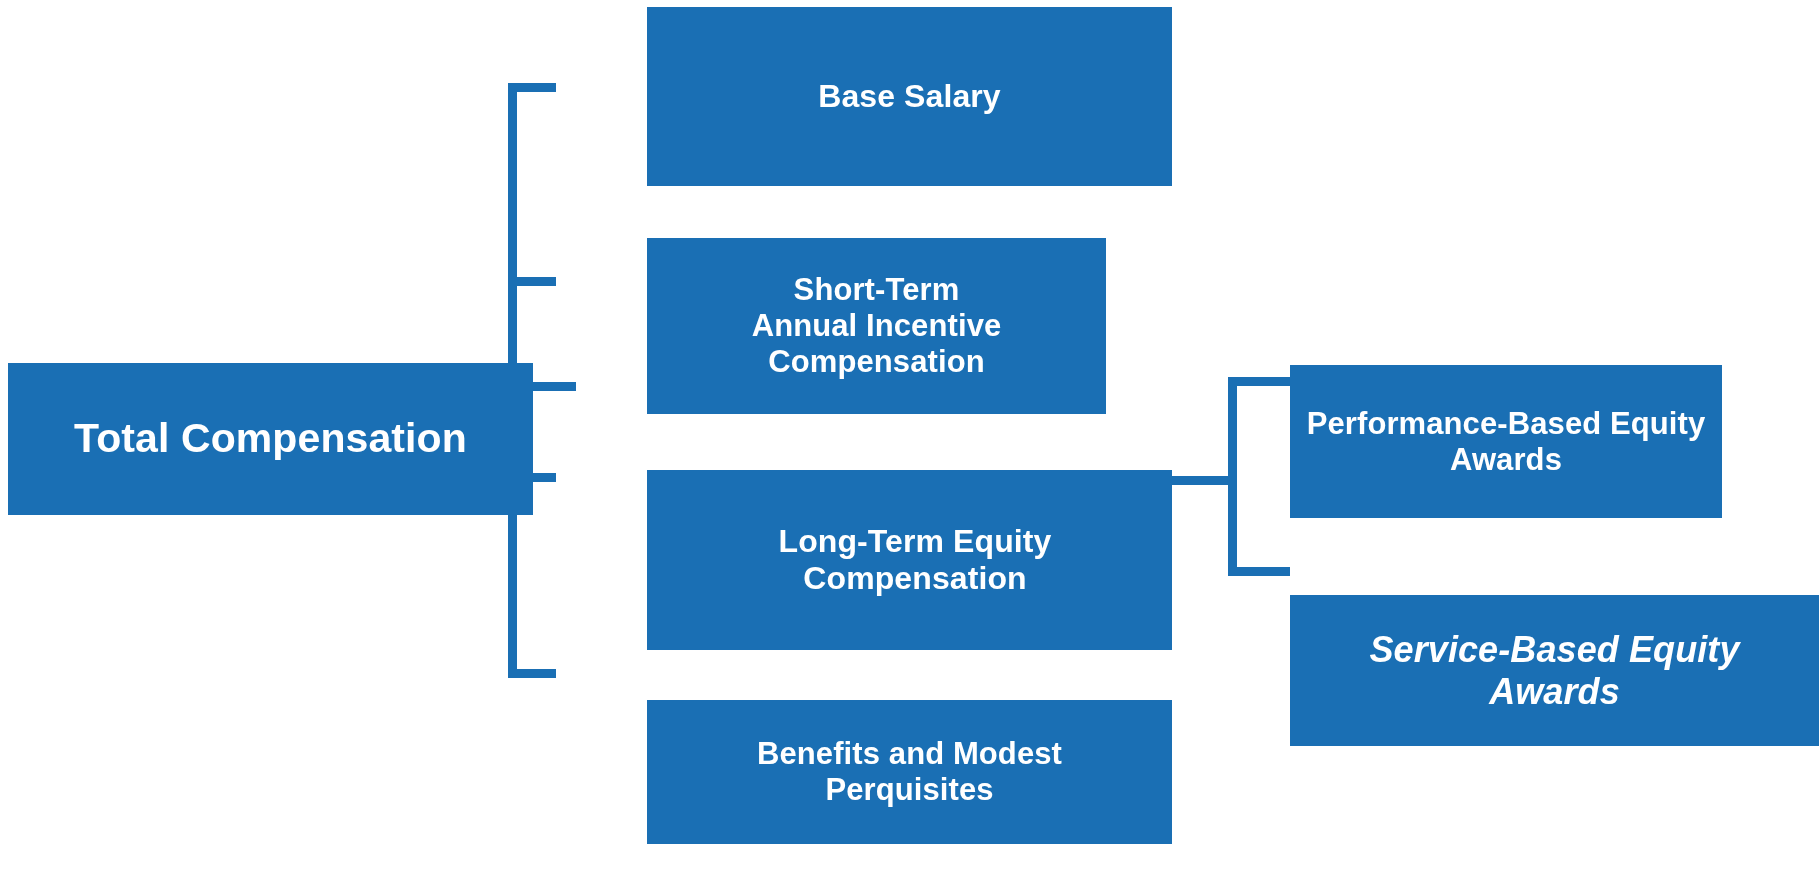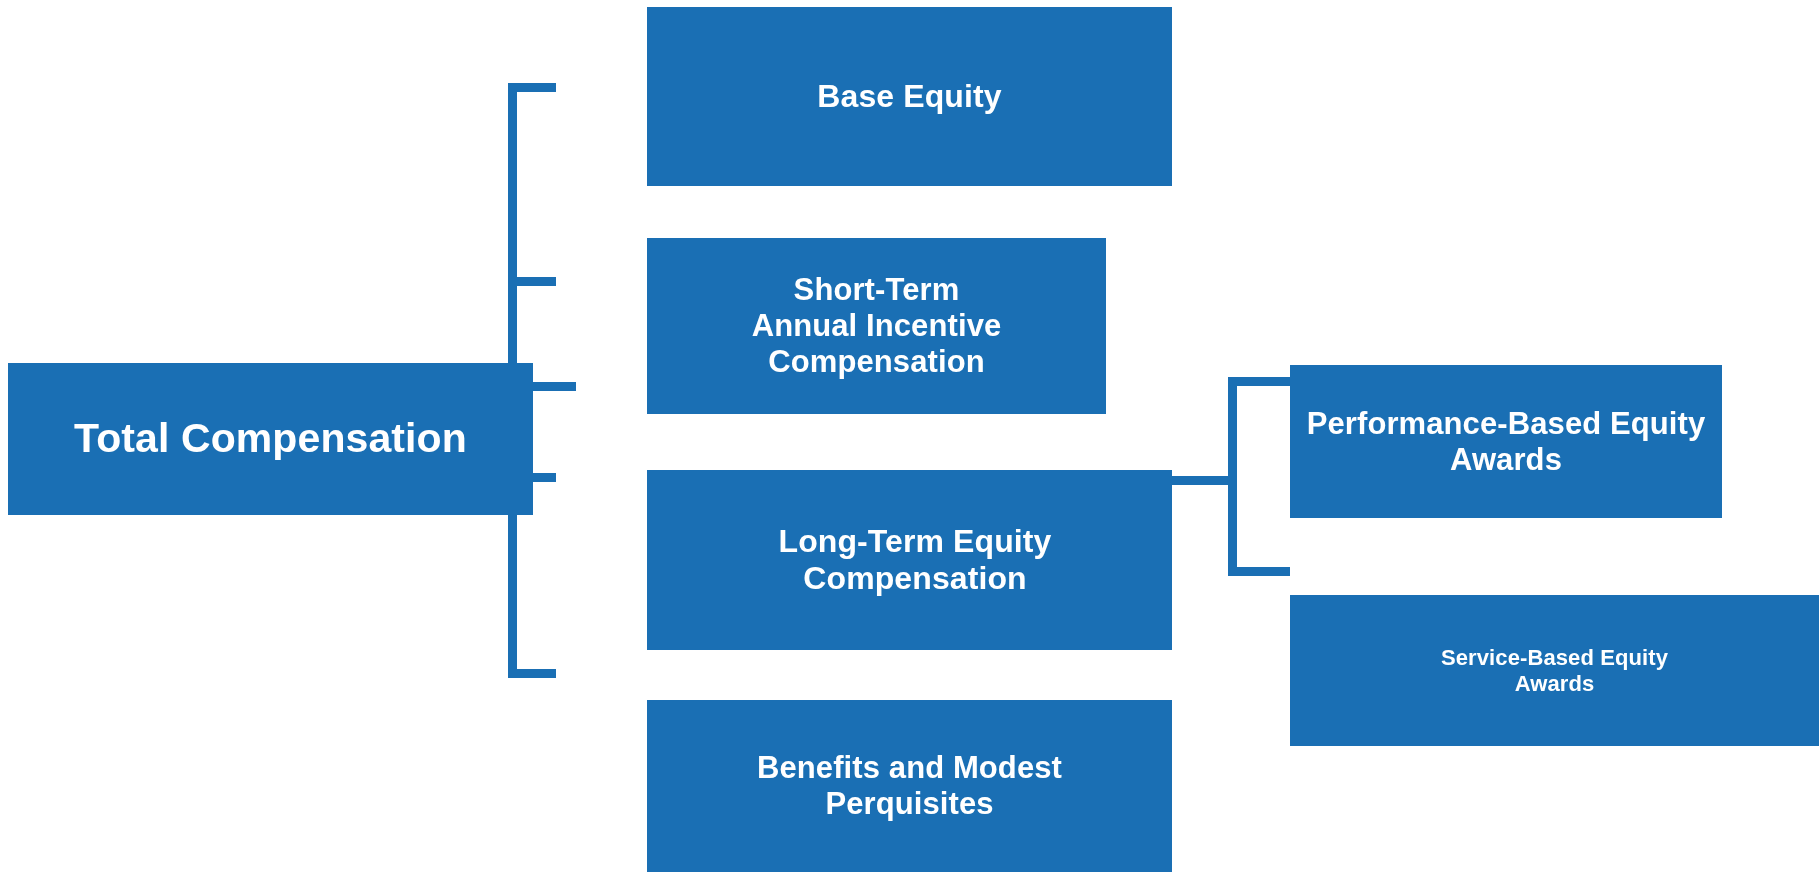--- a/index.html
+++ b/index.html
@@ -38,28 +38,28 @@
 
   #node-base-salary        { left: 647px; top: 7px;   width: 525px; height: 179px; }
   #node-base-salary .node-label { font-size: 32px; }
 
   #node-short-term         { left: 647px; top: 238px; width: 459px; height: 176px; }
   #node-short-term .node-label { font-size: 31px; }
 
   #node-long-term          { left: 647px; top: 470px; width: 525px; height: 180px; padding-left: 21px; }
   #node-long-term .node-label { font-size: 32px; }
 
-  #node-benefits           { left: 647px; top: 700px; width: 525px; height: 172px; }
+  #node-benefits           { left: 647px; top: 700px; width: 525px; height: 144px; }
   #node-benefits .node-label { font-size: 31px; }
 
   #node-performance-equity { left: 1290px; top: 365px; width: 432px; height: 153px; }
   #node-performance-equity .node-label { font-size: 31px; }
 
   #node-service-equity     { left: 1290px; top: 595px; width: 529px; height: 151px; }
-  #node-service-equity .node-label { font-size: 22px; }
+  #node-service-equity .node-label { font-size: 36px; font-style: italic; }
 
   
   .conn {
     position: absolute;
     background: #1a6fb4;
   }
   
   #conn-left-stub   { left: 533px; top: 382px; width: 43px;  height: 9px; }
   
   #conn-left-trunk  { left: 508px; top: 83px;  width: 9px;   height: 595px; }
@@ -90,21 +90,21 @@
   <div class="conn" id="conn-right-in"></div>
   <div class="conn" id="conn-right-trunk"></div>
   <div class="conn" id="conn-branch-performance"></div>
   <div class="conn" id="conn-branch-service"></div>
 
   <div class="node" id="node-total-compensation">
     <span class="node-label">Total Compensation</span>
   </div>
 
   <div class="node" id="node-base-salary">
-    <span class="node-label">Base Equity</span>
+    <span class="node-label">Base Salary</span>
   </div>
 
   <div class="node" id="node-short-term">
     <span class="node-label">Short-Term
 Annual Incentive
 Compensation</span>
   </div>
 
   <div class="node" id="node-long-term">
     <span class="node-label">Long-Term Equity

